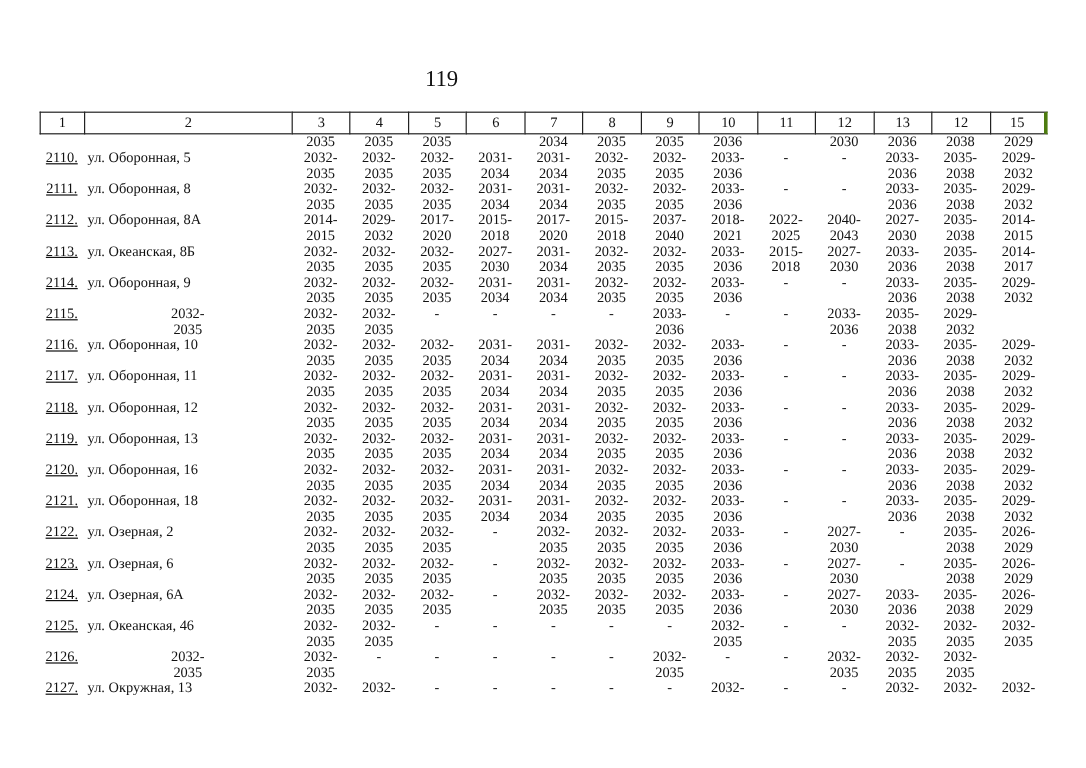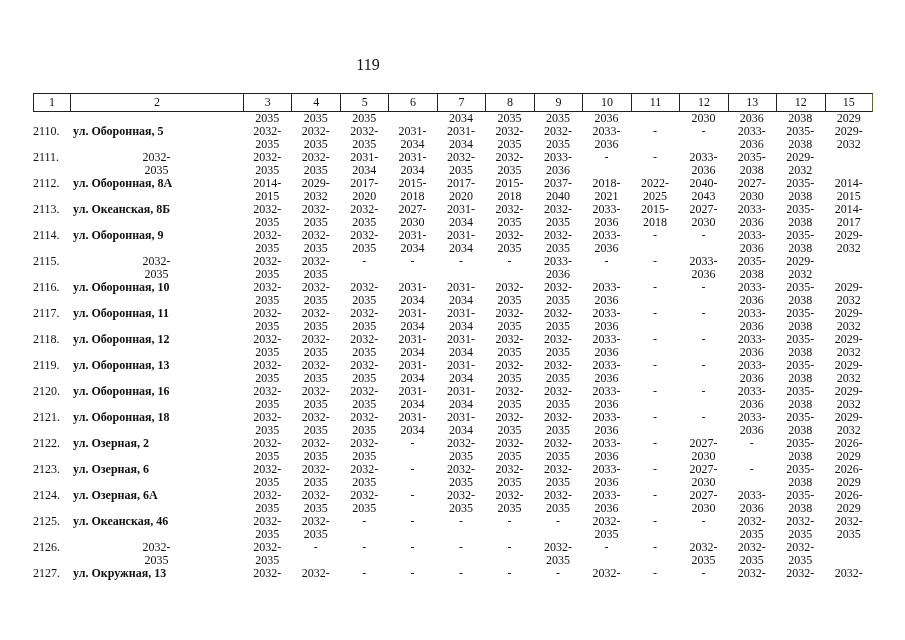--- a/index.html
+++ b/index.html
@@ -12,51 +12,51 @@
     font-family: "Liberation Serif", "DejaVu Serif", serif;
     color: #111;
     overflow: hidden;
   }
   .page-number {
     position: absolute;
     top: 56px;
     left: 0;
     width: 736px;
     text-align: center;
-    font-size: 16px;
+    font-size: 19px;
   }
   .doc-table {
     position: absolute;
     left: 33px;
     top: 93px;
     width: 840px;
   }
   .grid {
     display: grid;
     grid-template-columns: 37px 173px repeat(13, 1fr);
   }
   
   .hrow .hcell {
     border: 1px solid #222;
     border-right: none;
     height: 19px;
     line-height: 17px;
     text-align: center;
     font-size: 12px;
   }
-  .hrow .hcell:last-child { border-right: 1px solid #4d7c0f; }
+  .hrow .hcell:last-child { border-right: 3px solid #4d7c0f; }
   
   .srow { height: 13px; }
   .srow .cell { height: 13px; line-height: 13px; text-align: center; font-size: 12px; }
   
   .brow { height: 26px; }
   .brow .cell { height: 26px; text-align: center; font-size: 12px; }
   .brow .cell .line { height: 13px; line-height: 13px; }
-  .brow .num { text-align: left; line-height: 13px; }
-  .brow .addr { text-align: left; padding-left: 3px; line-height: 13px; white-space: nowrap; font-weight: bold; }
+  .brow .num { text-align: center; line-height: 13px; text-decoration: underline; }
+  .brow .addr { text-align: left; padding-left: 3px; line-height: 13px; white-space: nowrap; }
 </style>
 </head>
 <body>
 
 <div class="page">
   <div class="page-number">119</div>
   <div class="doc-table">
     <div class="grid hrow" id="thead">
         <div class="hcell">1</div>
         <div class="hcell">2</div>
@@ -143,20 +143,21 @@
             <div class="line">2035-</div>
             <div class="line">2038</div>
           </div>
           <div class="cell">
             <div class="line">2029-</div>
             <div class="line">2032</div>
           </div>
         </div>
         <div class="grid brow">
           <div class="cell num">2111.</div>
+          <div class="cell addr">ул. Оборонная, 8</div>
           <div class="cell">
             <div class="line">2032-</div>
             <div class="line">2035</div>
           </div>
           <div class="cell">
             <div class="line">2032-</div>
             <div class="line">2035</div>
           </div>
           <div class="cell">
             <div class="line">2032-</div>

